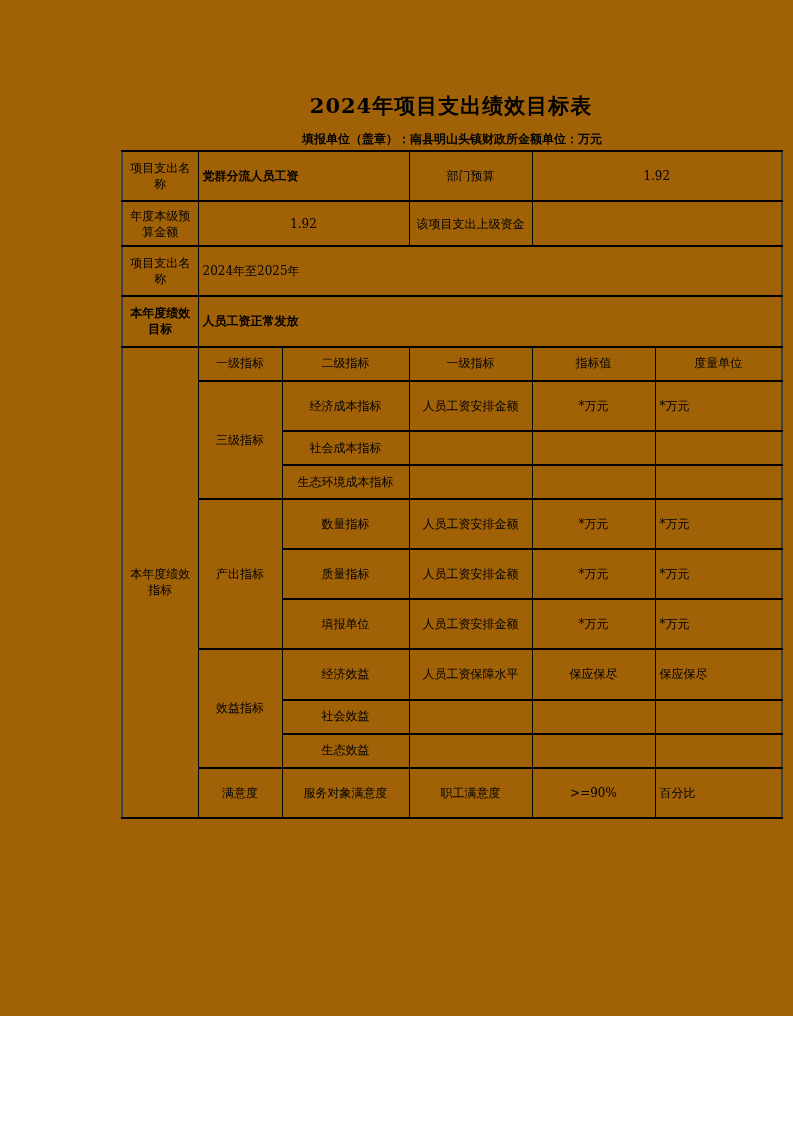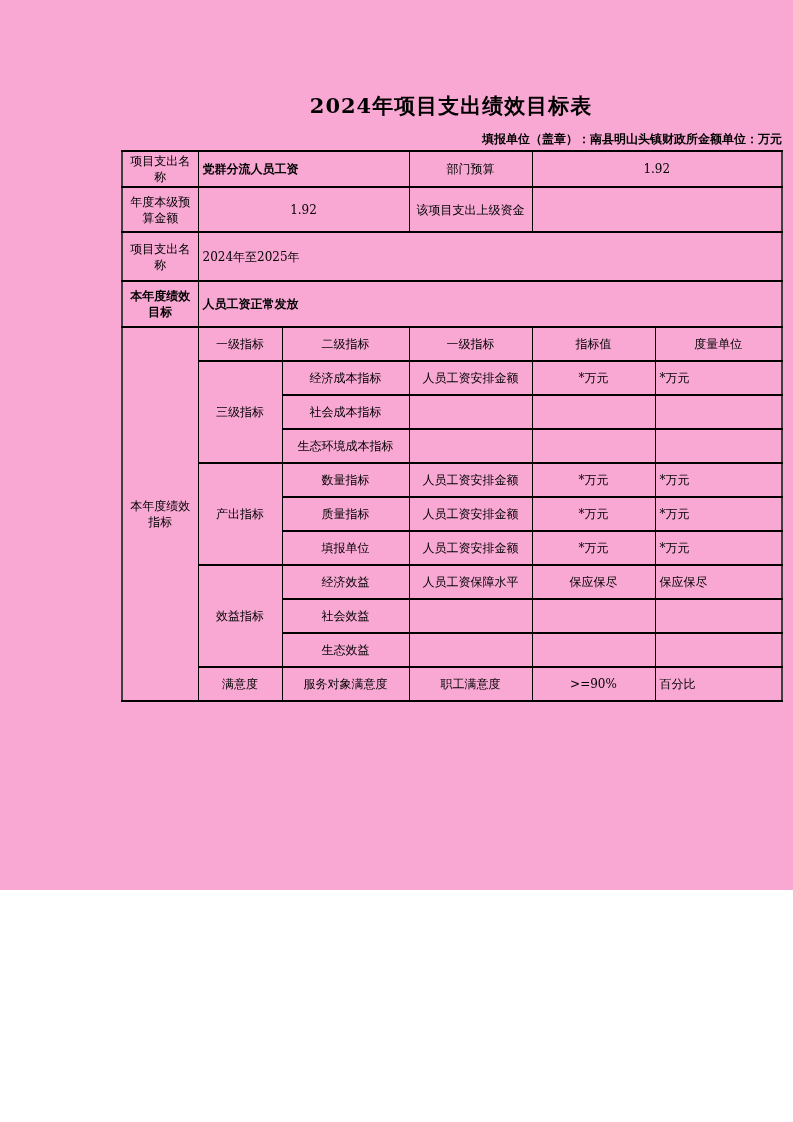--- a/index.html
+++ b/index.html
@@ -1,43 +1,43 @@
 <!DOCTYPE html>
 <html><head>
 <meta charset="utf-8">
 <style>
   html,body{margin:0;padding:0;}
   body{
     width:793px;height:1122px;background:#ffffff;color:#000;
     font-family:"DejaVu Serif","Liberation Serif",serif;
     -webkit-font-smoothing:antialiased;
   }
-  .sheet{position:relative;width:793px;height:890px;background:#f9a8d4;overflow:hidden;}
+  .sheet{position:relative;width:793px;height:1016px;background:#a16207;overflow:hidden;}
   .doc-title{
     position:absolute;top:92px;left:122px;width:658px;
     text-align:center;font-size:21px;font-weight:bold;letter-spacing:1px;
   }
   .meta{
     position:absolute;top:131px;left:122px;width:660px;
-    display:flex;justify-content:flex-end;align-items:flex-end;
+    display:flex;justify-content:center;align-items:flex-end;
     font-size:12px;font-weight:bold;
   }
   table.form{
     position:absolute;top:150px;left:121px;width:660px;
     border-collapse:collapse;table-layout:fixed;
     font-size:12px;line-height:1.35;
   }
   table.form{border:2px solid #404040;}
   table.form td{
     border:1px solid #000;
     border-top-width:2px;border-bottom-width:2px;
     overflow:hidden;word-break:break-all;
   }
   td.c{text-align:center;padding:1px 2px;}
-  td.l{text-align:left;padding:1px 4px;}
+  td.l{text-align:left;padding:16px 4px;}
   td.bold{font-weight:bold;}
   tr.h32{height:32px;}
   tr.h45{height:45px;}
   tr.h49{height:49px;}
   tr.h46{height:46px;font-weight:bold;}
   tr.h34{height:34px;}
 </style>
 </head>
 <body>
 

